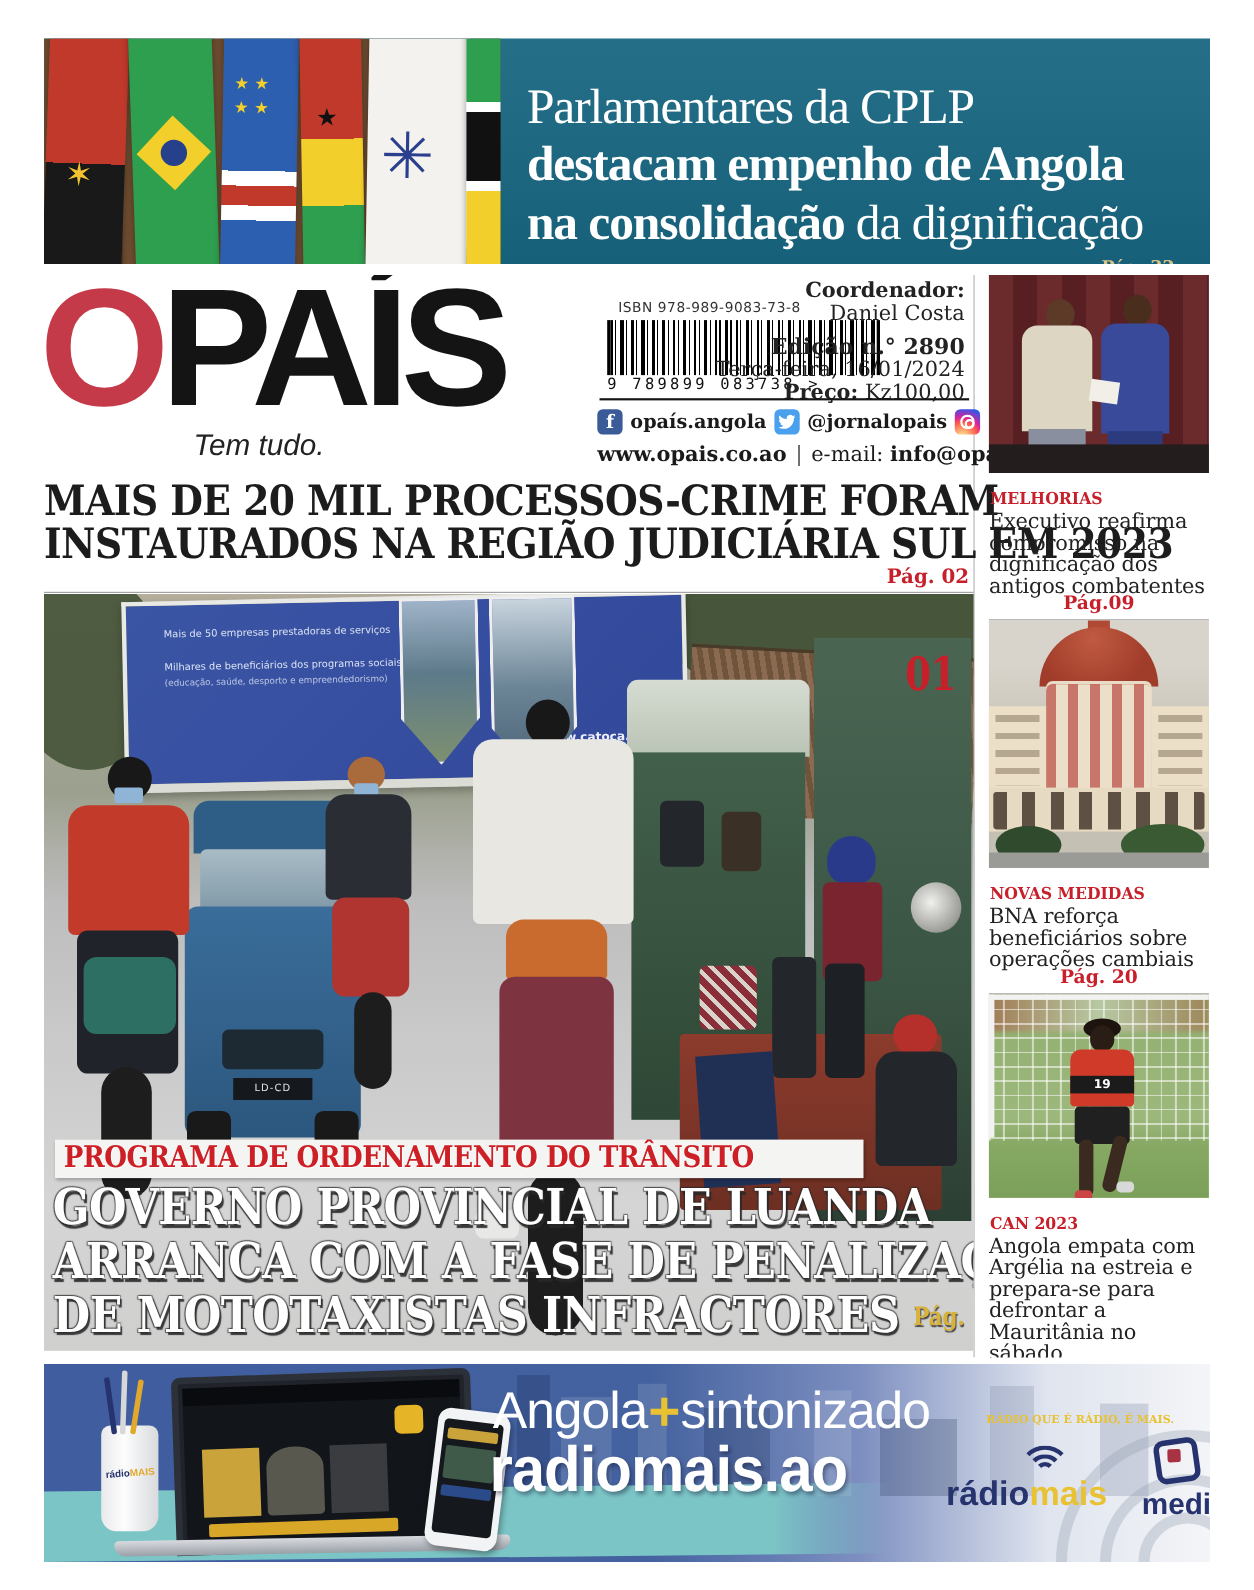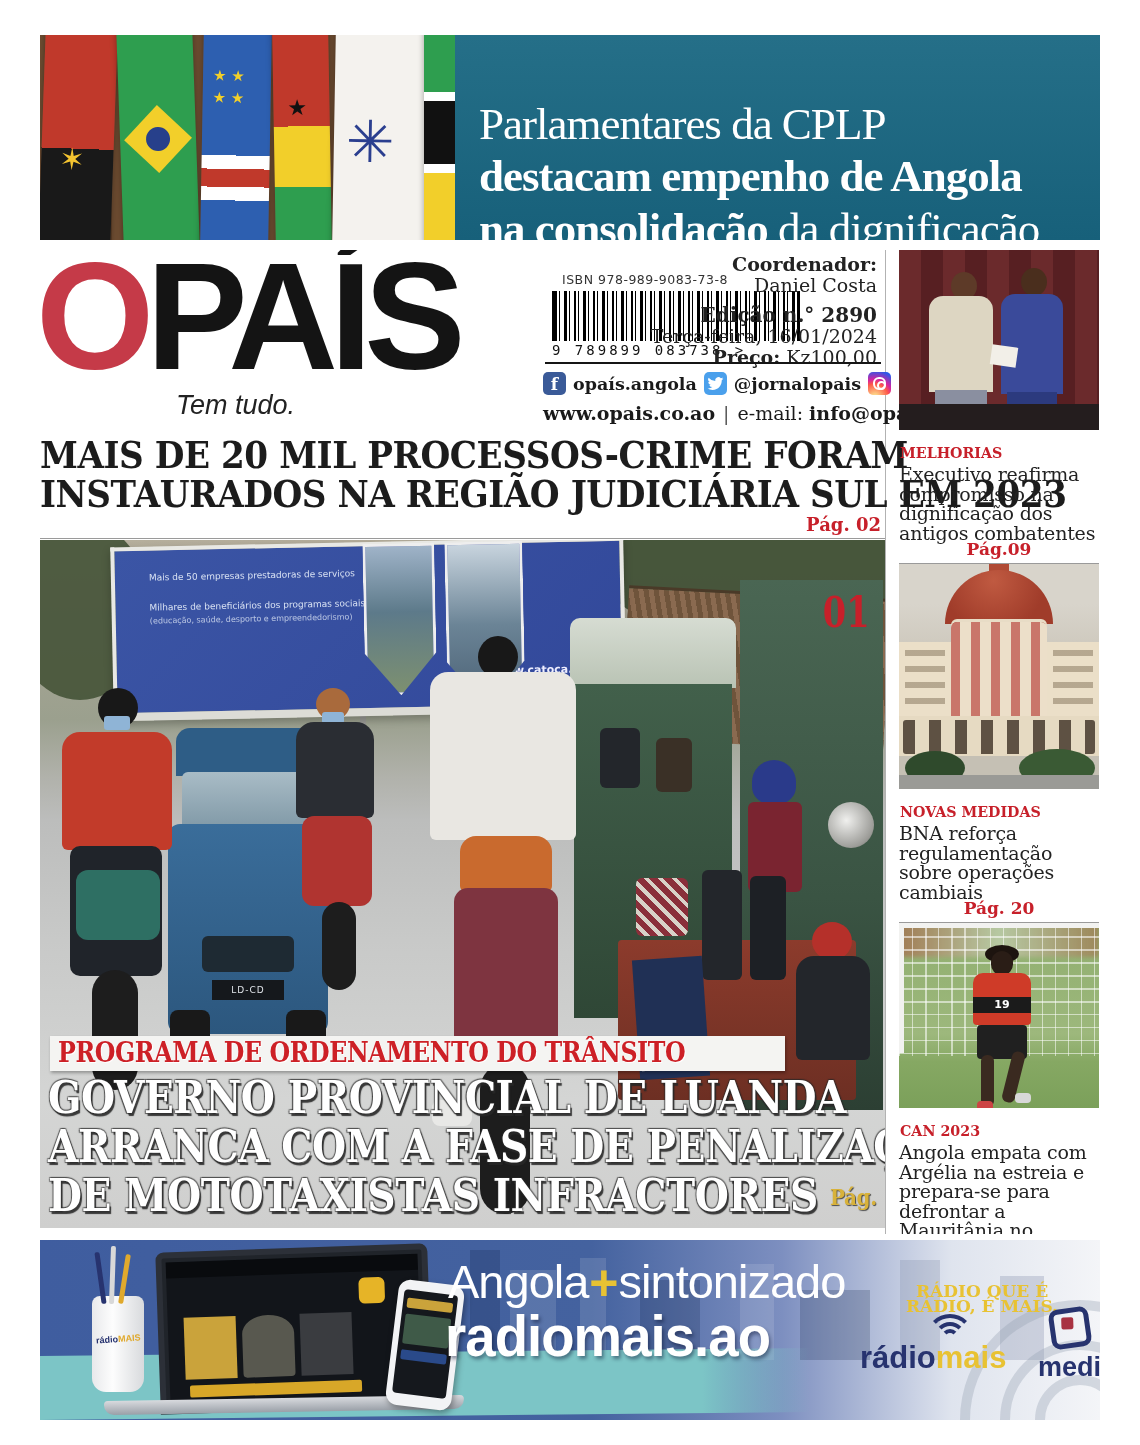--- a/index.html
+++ b/index.html
@@ -15,21 +15,21 @@
   .f-brazil .dia{position:absolute;left:14px;top:90px;width:48px;height:48px;background:#f2cf2a;transform:rotate(45deg);}
   .f-brazil .glb{position:absolute;left:26px;top:102px;width:24px;height:24px;border-radius:50%;background:#27408b;}
   .f-cv{left:162px;width:68px;transform:rotate(1deg);background:linear-gradient(180deg,#2d5fb0 0 58%,#fff 58% 64%,#c0392b 64% 72%,#fff 72% 78%,#2d5fb0 78%);}
   .f-cv .st{position:absolute;left:10px;top:40px;color:#f2cf2a;font-family:"DejaVu Sans",sans-serif;font-size:15px;line-height:22px;}
   .f-gb{left:234px;width:56px;transform:rotate(-1deg);background:linear-gradient(180deg,#c0392b 0 45%,#f2cf2a 45% 72%,#2e9e4f 72%);}
   .f-gb .st{position:absolute;left:14px;top:70px;color:#111;font-family:"DejaVu Sans",sans-serif;font-size:22px;}
   .f-cplp{left:294px;width:92px;transform:rotate(1deg);background:#f4f2ee;}
   .f-cplp .sw{position:absolute;left:12px;top:88px;color:#2b3f8f;font-family:"DejaVu Sans",sans-serif;font-size:58px;line-height:58px;}
   .f-moz{left:384px;width:40px;background:linear-gradient(180deg,#2e9e4f 0 30%,#fff 30% 34%,#111 34% 62%,#fff 62% 66%,#f2cf2a 66%);}
   
-  .btxt{flex:1;padding:24px 26px 0 24px;color:#fff;font-family:"Liberation Serif",serif;margin-top:39px;}
+  .btxt{flex:1;padding:36px 26px 0 24px;color:#fff;font-family:"Liberation Serif",serif;}
   .b1{font-size:45px;line-height:52px;font-weight:400;letter-spacing:-1px;}
   .b2{font-size:45px;line-height:53px;font-weight:bold;letter-spacing:-1px;}
   .b3{font-size:45px;line-height:53px;letter-spacing:-1px;}
   .b3 .bd{font-weight:bold;}
   .bpage{text-align:right;color:#d9c386;font-weight:bold;font-size:16px;margin-top:4px;padding-right:6px;font-family:"DejaVu Serif",serif;}
 
   
   .content{position:absolute;left:40px;top:250px;width:1060px;height:984px;display:flex;overflow:hidden;}
   .main-col{width:845px;flex:none;border-right:1px solid #b2b2b2;position:relative;}
   .sidebar{width:200px;flex:none;margin-left:13px;position:relative;}
@@ -165,21 +165,21 @@
   .lap-base{position:absolute;left:64px;top:158px;width:360px;height:14px;background:linear-gradient(180deg,#d8dade,#9aa0a8);border-radius:4px 4px 10px 10px;transform:rotate(-1deg);}
   .phone{position:absolute;left:352px;top:42px;width:66px;height:126px;background:#f2f3f5;border-radius:12px;transform:rotate(7deg);box-shadow:2px 3px 6px rgba(0,0,0,.35);}
   .ph-scr{position:absolute;inset:10px 6px 12px 6px;background:#15181d;border-radius:4px;overflow:hidden;}
   .cup{position:absolute;left:52px;top:56px;width:52px;height:96px;background:linear-gradient(90deg,#e8e9eb,#fdfdfd 40%,#d8dadd);border-radius:8px 8px 14px 14px;}
   .cup-lbl{position:absolute;left:4px;top:38px;font-family:"Liberation Sans",sans-serif;font-weight:bold;font-size:9px;color:#27336f;transform:rotate(-4deg);}
   .cup-lbl .y{color:#e0a92c;}
   .pencil{position:absolute;border-radius:2px;}
   .ad-tag{position:absolute;left:408px;top:14px;font-family:"Liberation Sans",sans-serif;font-weight:300;font-size:47px;color:#fff;letter-spacing:-1px;white-space:nowrap;}
   .ad-tag .plus{color:#e8c233;font-weight:bold;font-size:50px;vertical-align:-2px;padding:0 1px;}
   .ad-url{position:absolute;left:405px;top:62px;font-family:"Liberation Sans",sans-serif;font-weight:bold;font-size:58px;color:#fff;letter-spacing:-1px;white-space:nowrap;transform:scaleX(.94);transform-origin:left;text-shadow:2px 3px 4px rgba(10,20,50,.45);}
-  .ad-slogan{position:absolute;left:852px;top:44px;width:180px;color:#e8c233;font-weight:bold;font-size:17px;line-height:15px;text-align:center;font-family:"DejaVu Serif",serif;}
+  .ad-slogan{position:absolute;left:852px;top:44px;width:180px;color:#e8c233;font-weight:bold;font-size:10px;line-height:15px;text-align:center;font-family:"DejaVu Serif",serif;}
   .rm-logo{position:absolute;left:820px;top:100px;font-family:"Liberation Sans",sans-serif;font-weight:bold;font-size:31px;white-space:nowrap;}
   .rm-logo .p1{color:#27336f;}
   .rm-logo .p2{color:#e8c233;}
   .wifi{position:absolute;left:66px;top:-26px;width:44px;height:26px;}
   .wifi i{position:absolute;border:4px solid #27336f;border-color:#27336f transparent transparent transparent;border-radius:50%;}
   .wifi .a1{left:0;top:0;width:40px;height:40px;}
   .wifi .a2{left:8px;top:8px;width:24px;height:24px;}
   .wifi .a3{left:15px;top:15px;width:10px;height:10px;}
   .mn-logo{position:absolute;left:962px;top:112px;font-family:"Liberation Sans",sans-serif;font-weight:600;font-size:27px;white-space:nowrap;}
   .mn-logo .p1{color:#27336f;margin-left:36px;}
@@ -381,21 +381,21 @@
       <div class="tower"></div>
       <div class="wing" style="left:0;"></div>
       <div class="wing" style="right:0;"></div>
       <div class="basefl"></div>
       <div class="arches"></div>
       <div class="bush" style="left:6px;bottom:4px;width:60px;height:34px;"></div>
       <div class="bush" style="left:120px;bottom:2px;width:76px;height:38px;background:#3a5a34;"></div>
       <div class="rd"></div>
     </div>
     <div class="s-kicker"><span>NOVAS MEDIDAS</span></div>
-    <div class="s-head">BNA reforça regulamentação sobre operações cambiais</div>
+    <div class="s-head">BNA reforça beneficiários sobre operações cambiais</div>
     <div class="s-page">Pág. 20</div>
     <div class="s-rule"></div>
 
     <div class="s-photo sp3">
       <div class="blurband"></div>
       <div class="net"></div>
       <div class="gpost" style="left:0;top:0;width:5px;height:130px;"></div>
       <div class="gpost" style="left:0;top:0;width:200px;height:5px;"></div>
       <div class="player">
         <div class="hair"></div>

